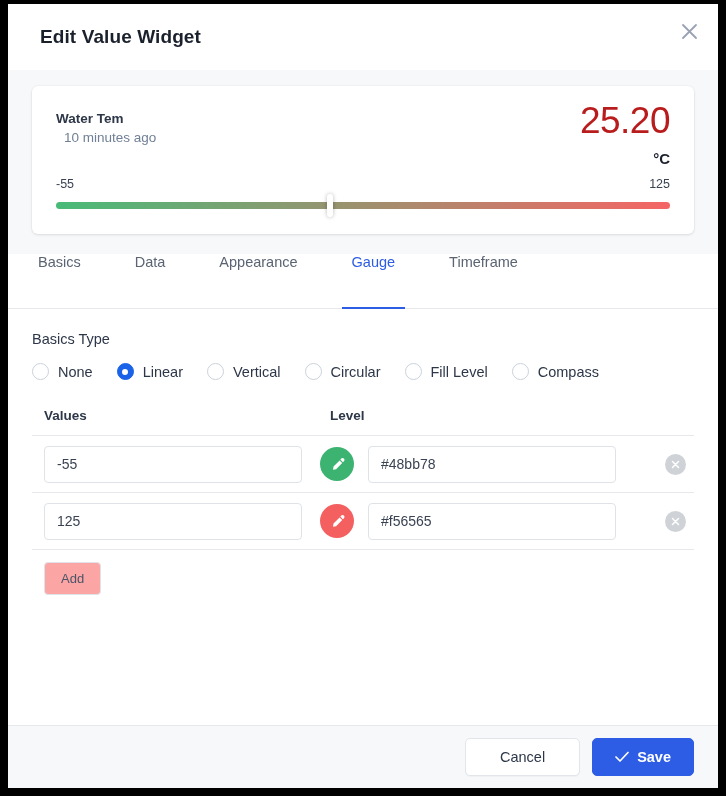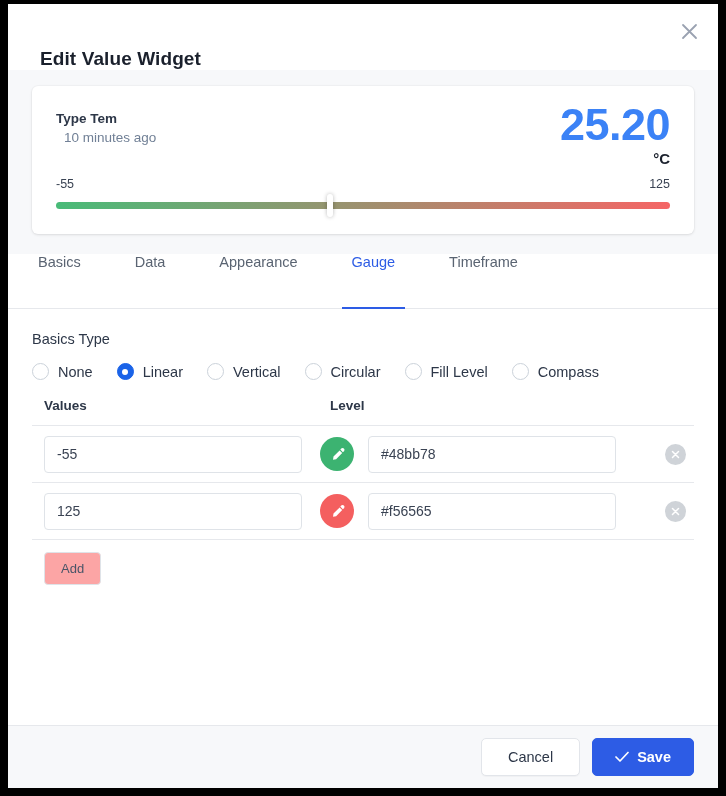--- a/index.html
+++ b/index.html
@@ -26,21 +26,21 @@
     flex-direction: column;
   }
 
   
   .dialog-header {
     position: relative;
     height: 66px;
     flex: 0 0 66px;
     background: #ffffff;
     display: flex;
-    align-items: flex-end;
+    align-items: center;
   }
   .dialog-title {
     font-size: 19px;
     font-weight: 700;
     color: #1a202c;
     margin-left: 32px;
     letter-spacing: .1px;
   }
   .close-btn {
     position: absolute;
@@ -82,23 +82,23 @@
     position: absolute;
     left: 32px;
     top: 44px;
     font-size: 13.5px;
     color: #718096;
   }
   .pv-value {
     position: absolute;
     right: 24px;
     top: 16px;
-    font-size: 45px;
-    font-weight: 700;
-    color: #3b82f6;
+    font-size: 37px;
+    font-weight: 400;
+    color: #b91c1c;
     line-height: 1;
     letter-spacing: -0.5px;
   }
   .pv-unit {
     position: absolute;
     right: 24px;
     top: 64px;
     font-size: 15px;
     font-weight: 600;
     color: #1a202c;
@@ -177,21 +177,21 @@
     background: #fff;
     overflow: hidden;
   }
   .section-label {
     font-size: 14.5px;
     color: #2d3748;
     margin-bottom: 16px;
   }
   .radio-row {
     display: flex;
-    margin-bottom: 16px;
+    margin-bottom: 26px;
   }
   .radio-opt {
     display: flex;
     align-items: center;
     margin-right: 24px;
     cursor: pointer;
   }
   .radio-opt:last-child { margin-right: 0; }
   .radio-mark {
     width: 17px;
@@ -315,21 +315,21 @@
     height: 38px;
     display: flex;
     align-items: center;
     justify-content: center;
     box-sizing: border-box;
   }
   .btn-cancel {
     background: #ffffff;
     border: 1px solid #e2e5ea;
     color: #2d3748;
-    padding: 0 26px;
+    padding: 0 34px;
     margin-right: 12px;
     box-shadow: 0 1px 1px rgba(0,0,0,.03);
   }
   .btn-save {
     background: #2d5ce5;
     border: 1px solid #2d5ce5;
     color: #ffffff;
     font-weight: 600;
     padding: 0 22px;
   }
@@ -344,21 +344,21 @@
     <div class="dialog-title">Edit Value Widget</div>
     <div class="close-btn">
       <svg width="17" height="17" viewBox="0 0 17 17" aria-hidden="true">
         <path d="M2 2 L15 15 M15 2 L2 15" stroke="#9aa2b1" stroke-width="1.8" stroke-linecap="round" fill="none"></path>
       </svg>
     </div>
   </div>
 
   <div class="preview-band">
     <div class="preview-card">
-      <div class="pv-name">Type Tem</div>
+      <div class="pv-name">Water Tem</div>
       <div class="pv-sub">10 minutes ago</div>
       <div class="pv-value">25.20</div>
       <div class="pv-unit">°C</div>
 
       <div class="pv-gauge">
         <div class="pv-gauge-labels">
           <span>-55</span>
           <span>125</span>
         </div>
         <div class="pv-track-wrap">

